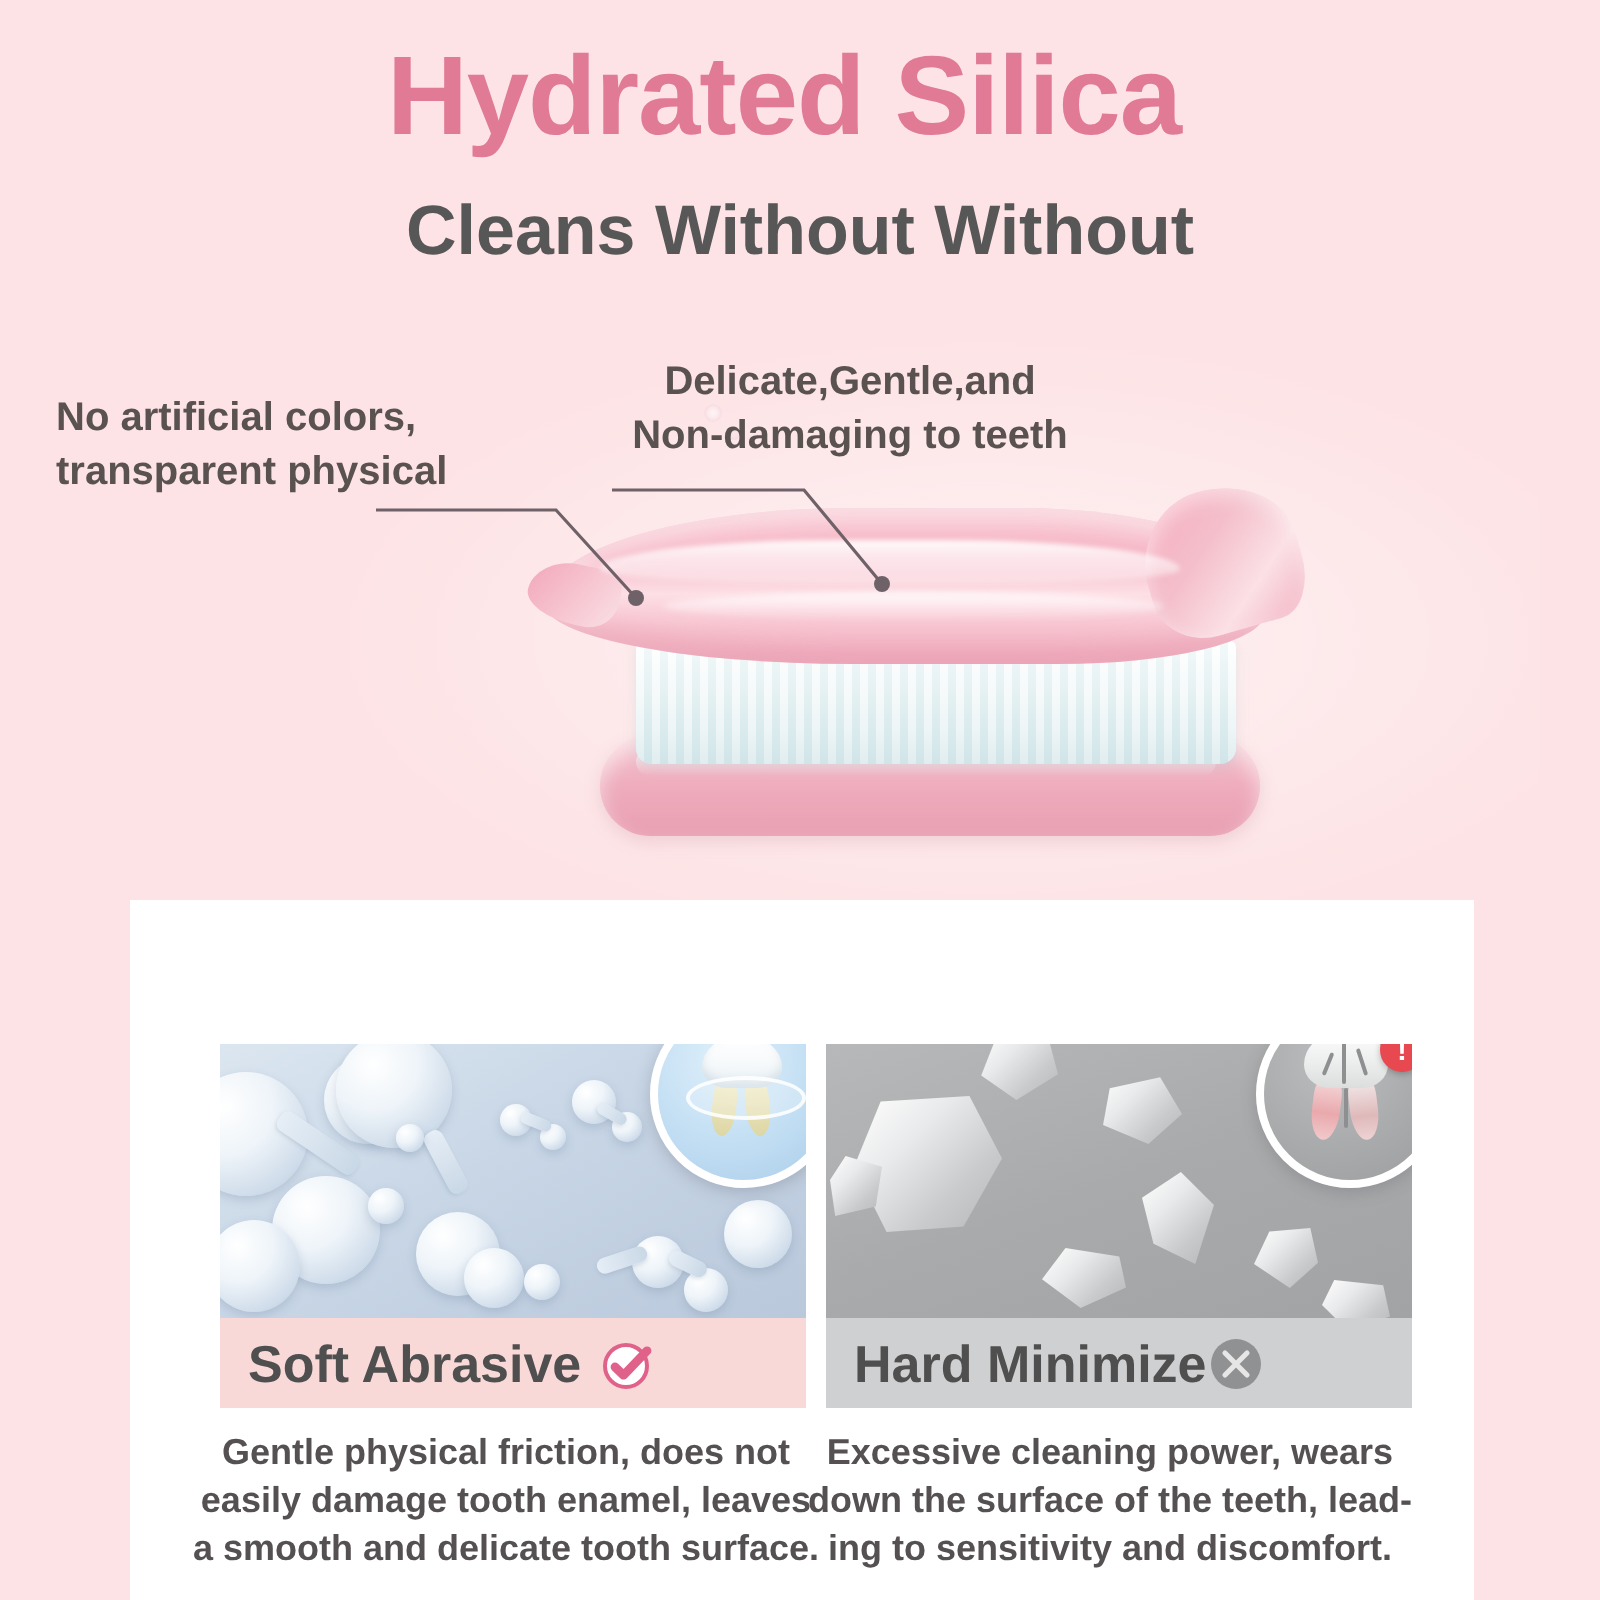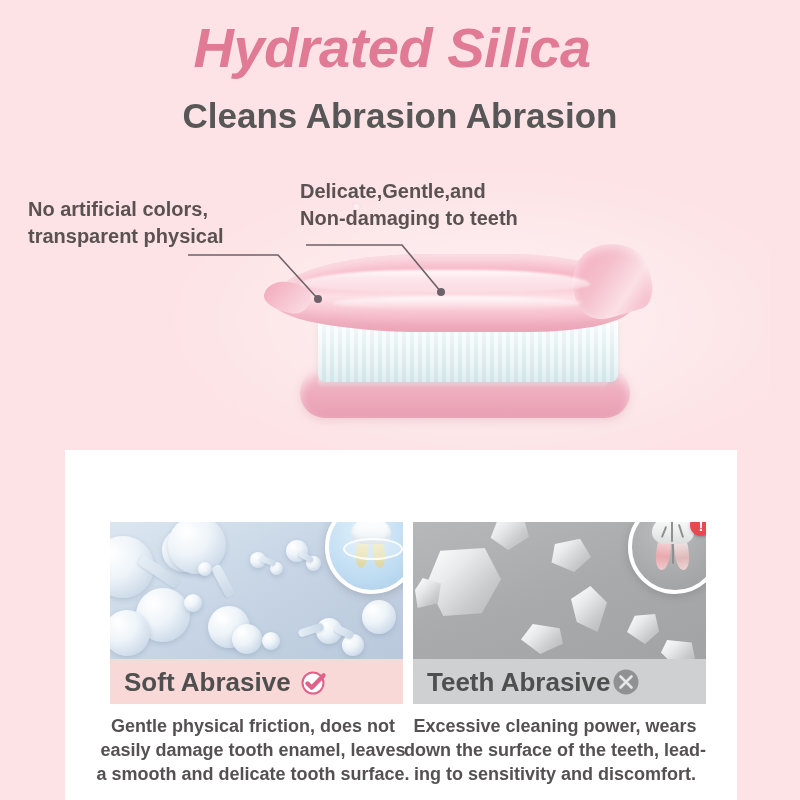--- a/index.html
+++ b/index.html
@@ -9,34 +9,34 @@
     font-family:"Liberation Sans", sans-serif;
     overflow:hidden;
     position:relative;
   }
   #stage{position:absolute;inset:0;width:800px;height:800px;overflow:hidden;}
 
   
   .title{
     position:absolute;left:0;top:20px;width:784px;text-align:center;
     font-size:56px;font-weight:bold;letter-spacing:-0.5px;
-    color:#e07a95;line-height:1;font-style:italic;
+    color:#e07a95;line-height:1;
   }
   .subtitle{
     position:absolute;left:0;top:98px;width:800px;text-align:center;
     font-size:35px;font-weight:bold;color:#575757;line-height:1;
   }
 
   
   .callout{
     position:absolute;font-size:20px;font-weight:bold;color:#5a5250;
     line-height:1.35;white-space:pre-line;
   }
   .callout-left{left:28px;top:196px;text-align:left;}
-  .callout-right{left:300px;top:178px;width:250px;}
+  .callout-right{left:300px;top:178px;text-align:center;width:250px;}
 
   
   .hero{position:absolute;left:0;top:150px;width:800px;height:300px;overflow:hidden;}
   
   .hero-glow{
     position:absolute;left:150px;top:10px;width:620px;height:290px;
     background:radial-gradient(ellipse at 55% 55%, rgba(255,255,255,.55) 0%, rgba(253,227,229,0) 68%);
   }
   
   .brush-base{
@@ -192,21 +192,21 @@
   }
   .desc-left{left:28px;}
   .desc-right{left:330px;}
 </style>
 </head>
 <body>
 
 <div id="stage">
 
   <div class="title">Hydrated Silica</div>
-  <div class="subtitle">Cleans Abrasion Abrasion</div>
+  <div class="subtitle">Cleans Without Without</div>
 
   <div class="hero">
     <div class="hero-glow"></div>
   </div>
 
   <div class="brush-base"></div>
   <div class="brush-base-hi"></div>
   <div class="bristles"></div>
   <div class="bristles-shade"></div>
 
@@ -311,21 +311,21 @@
             <div class="crack" style="left:19px;top:4px;width:2px;height:22px;"></div>
             <div class="crack" style="left:11px;top:10px;width:2px;height:12px;transform:rotate(22deg);"></div>
             <div class="crack" style="left:28px;top:8px;width:2px;height:14px;transform:rotate(-18deg);"></div>
             <div class="crack" style="left:20px;top:28px;width:2px;height:20px;"></div>
           </div>
           <div class="warn-badge">!</div>
         </div>
       </div>
 
       <div class="labelbar labelbar-hard">
-        <span class="labelbar-text">Teeth Abrasive</span>
+        <span class="labelbar-text">Hard Minimize</span>
         <span class="mark" style="margin-left:0;">
           <svg width="30" height="30" viewBox="0 0 30 30">
             <circle cx="15" cy="15" r="12.5" fill="#8f9193"></circle>
             <path d="M9.5 9.5 L20.5 20.5 M20.5 9.5 L9.5 20.5" stroke="#e6e6e6" stroke-width="2.6" stroke-linecap="round"></path>
           </svg>
         </span>
       </div>
     </div>
 
     <div class="desc desc-right">Excessive cleaning power, wears

